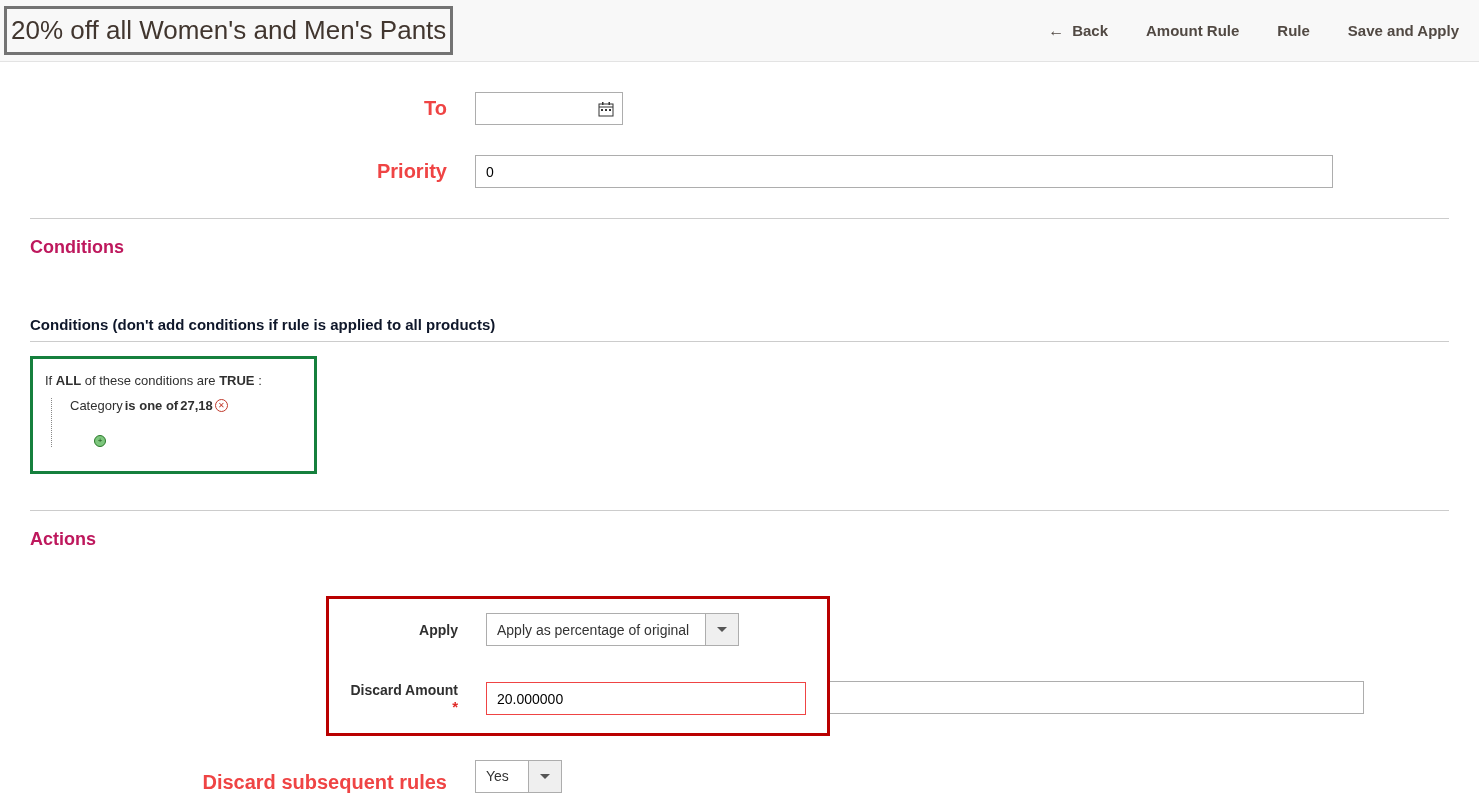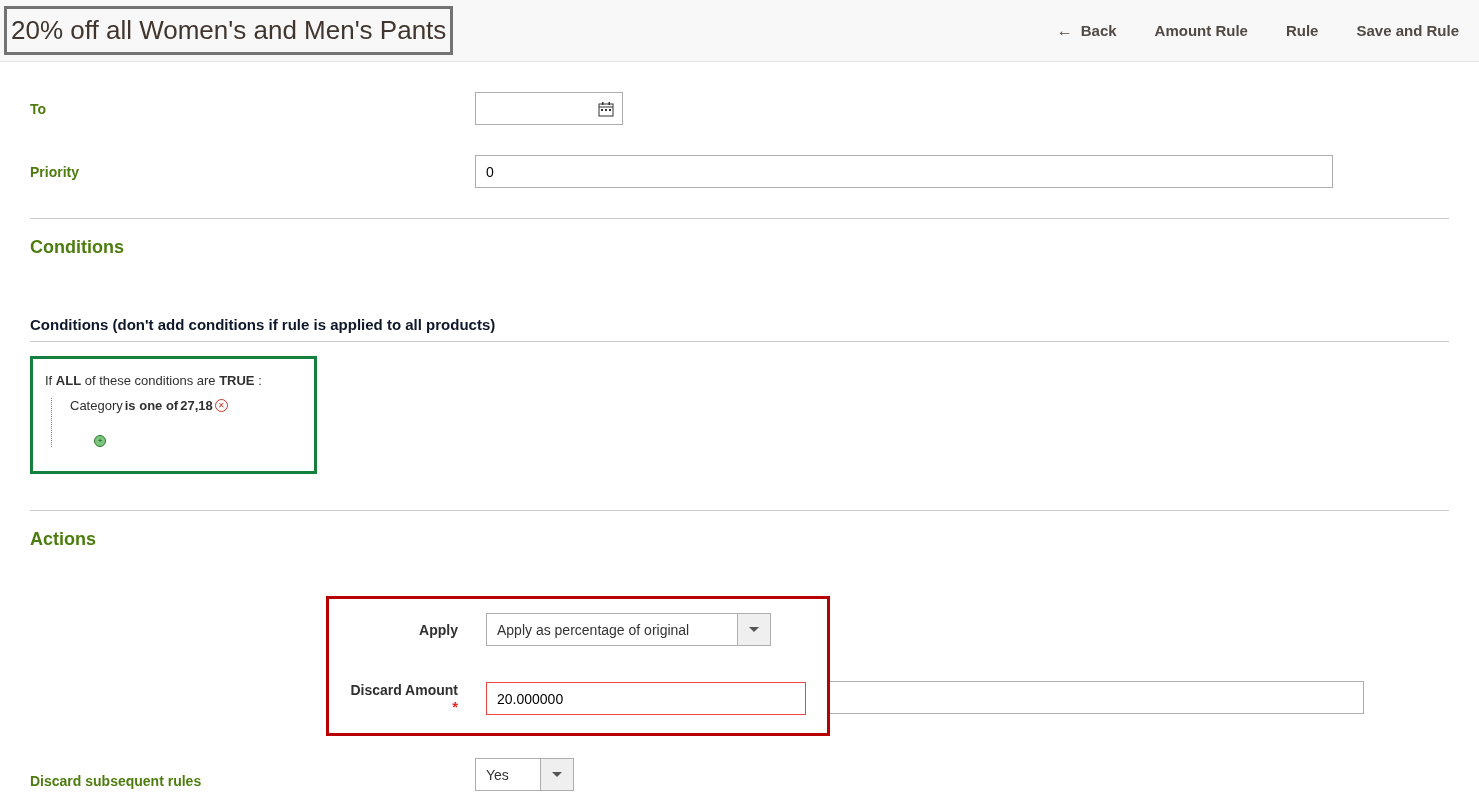--- a/index.html
+++ b/index.html
@@ -46,23 +46,24 @@
   .content {
     padding: 0 30px;
   }
   .form-row {
     display: flex;
     align-items: center;
     margin: 30px 0;
   }
   .form-label {
     width: 445px;
+    text-align: right;
     padding-right: 28px;
-    font-size: 14px;
-    color: #4d7c0f;
+    font-size: 20px;
+    color: #ef4444;
     font-weight: 600;
   }
   .required-star {
     color: #e02b27;
     margin-left: 6px;
     font-size: 15px;
   }
   .date-input {
     width: 148px;
     height: 33px;
@@ -84,21 +85,21 @@
     font-size: 14px;
     background: #fff;
   }
   hr.section-sep {
     border: none;
     border-top: 1px solid #ccc;
     margin: 14px 0 10px;
   }
   .section-heading {
     font-size: 18px;
-    color: #4d7c0f;
+    color: #be185d;
     font-weight: 600;
     margin: 18px 0 6px;
   }
   .sub-heading {
     font-size: 15px;
     color: #0f172a;
     font-weight: 600;
     margin-top: 58px;
     margin-bottom: 8px;
   }
@@ -161,22 +162,22 @@
     display:flex; align-items:center; padding:0 10px; font-size:14px;
   }
   .select-arrow {
     width:33px; height:33px; border:1px solid #adadad; border-left:none;
     background:#efefef; display:flex; align-items:center; justify-content:center;
   }
   .tri-down {
     width:0; height:0; border-left:5px solid transparent;
     border-right:5px solid transparent; border-top:5px solid #555;
   }
-  .apply-select .select-body { width:252px; }
-  .yes-select .select-body { width:66px; }
+  .apply-select .select-body { width:220px; }
+  .yes-select .select-body { width:54px; }
   .discount-input {
     height:33px; border:1px solid #ef4444; padding:0 10px; font-size:14px;
     width:320px; background:#fff;
   }
   .discount-row-outer { display:flex; align-items:center; }
   .discount-extend {
     height:33px; border:1px solid #adadad; border-left:none; width:534px; background:#fff;
   }
   .actions-section { margin-top: 46px; }
   .discard-section { margin-top: 22px; }
@@ -193,21 +194,21 @@
       <span class="back-arrow">←</span>
       <span>Back</span>
     </div>
     <div class="header-btn">
       <span>Amount Rule</span>
     </div>
     <div class="header-btn">
       <span>Rule</span>
     </div>
     <div class="header-btn">
-      <span>Save and Rule</span>
+      <span>Save and Apply</span>
     </div>
   </div>
 </div>
 
 <div class="content">
 
   <div class="form-row">
     <div class="form-label">To</div>
     <div class="date-input">
       <svg class="cal-icon" viewBox="0 0 16 16">

